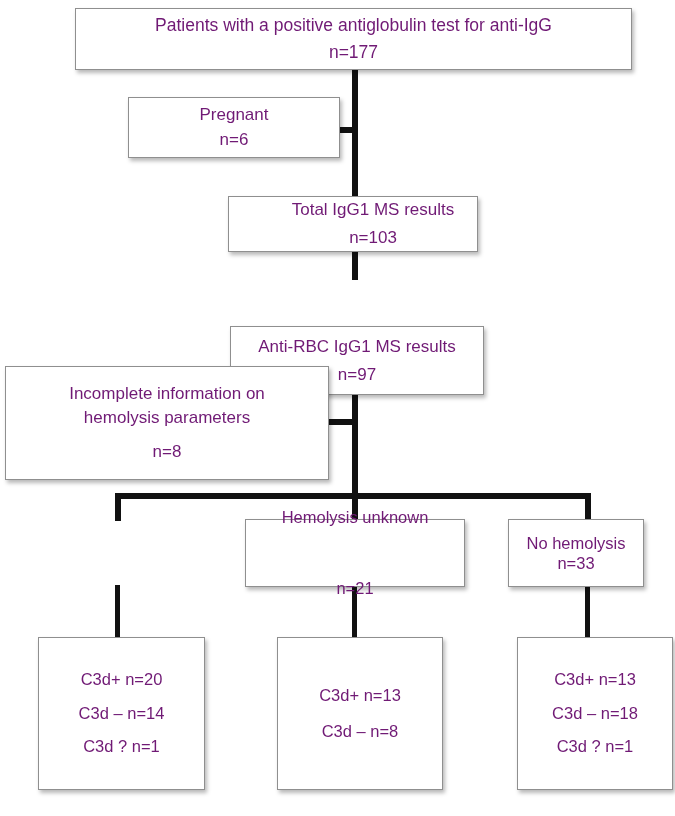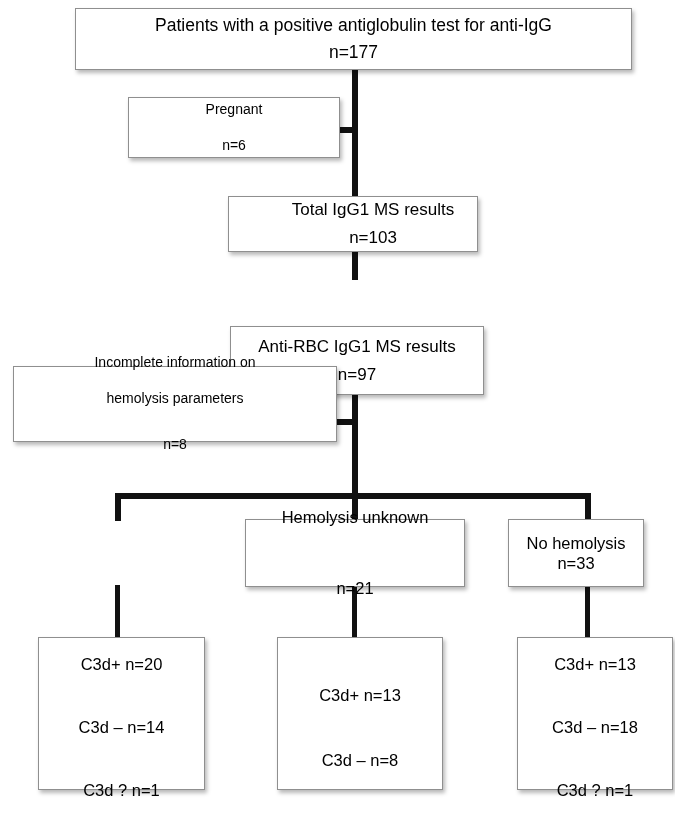--- a/index.html
+++ b/index.html
@@ -22,42 +22,42 @@
     position: absolute;
     box-sizing: border-box;
     background: #ffffff;
     border: 1px solid #8f8f8f;
     box-shadow: 2px 3px 4px rgba(0,0,0,0.28);
     display: flex;
     flex-direction: column;
     align-items: center;
     justify-content: center;
     text-align: center;
-    color: #000000;
+    color: #701a75;
     z-index: 3;
   }
   .box .line {
     display: block;
     white-space: nowrap;
     line-height: 1.30;
   }
 
   
   .box-top      { font-size: 17.5px; }
   .box-mid      { font-size: 17px; }
-  .box-side     { font-size: 14px; gap: 16px; }
+  .box-side     { font-size: 17px; }
   .box-group    { font-size: 16.5px; }
   .box-detail   { font-size: 16.5px; }
 
   .box-top .line       { line-height: 1.55; }
   .box-mid .line       { line-height: 1.62; }
   .box-side .line      { line-height: 1.42; }
   .box-group .line     { line-height: 1.62; }
   .box-group.tight .line { line-height: 1.22; }
-  .box-detail .line    { line-height: 2.05; margin-top: 29px; }
+  .box-detail .line    { line-height: 2.05; }
   .box-detail.two .line{ line-height: 2.15; }
 
   
   .conn {
     position: absolute;
     background: #111111;
     z-index: 1;
   }
   .vline { width: 6px; }
   .hline { height: 6px; }
@@ -101,21 +101,21 @@
   <div class="box box-mid" style="left:228px; top:196px; width:250px; height:56px;padding-left:40px;">
     <span class="line">Total IgG1 MS results</span>
     <span class="line">n=103</span>
   </div>
 
   <div class="box box-mid" style="left:230px; top:278px; width:254px; height:69px;margin-top:48px;">
     <span class="line">Anti-RBC IgG1 MS results</span>
     <span class="line">n=97</span>
   </div>
 
-  <div class="box box-side" style="left:13px; top:366px; width:324px; height:76px;text-align:center;">
+  <div class="box box-side" style="left:5px; top:366px; width:324px; height:114px;text-align:center;">
     <span class="line">Incomplete information on</span>
     <span class="line">hemolysis parameters</span>
     <span class="line" style="margin-top:10px;">n=8</span>
   </div>
 
 
   <div class="box box-group" style="left:245px; top:519px; width:220px; height:68px;gap:44px;">
     <span class="line">Hemolysis unknown</span>
     <span class="line">n=21</span>
   </div>

